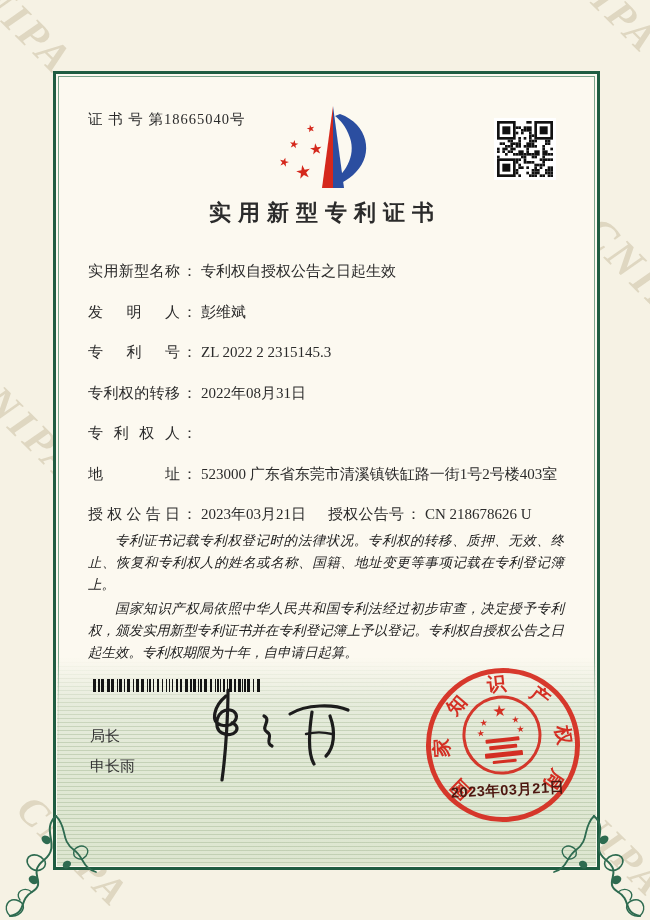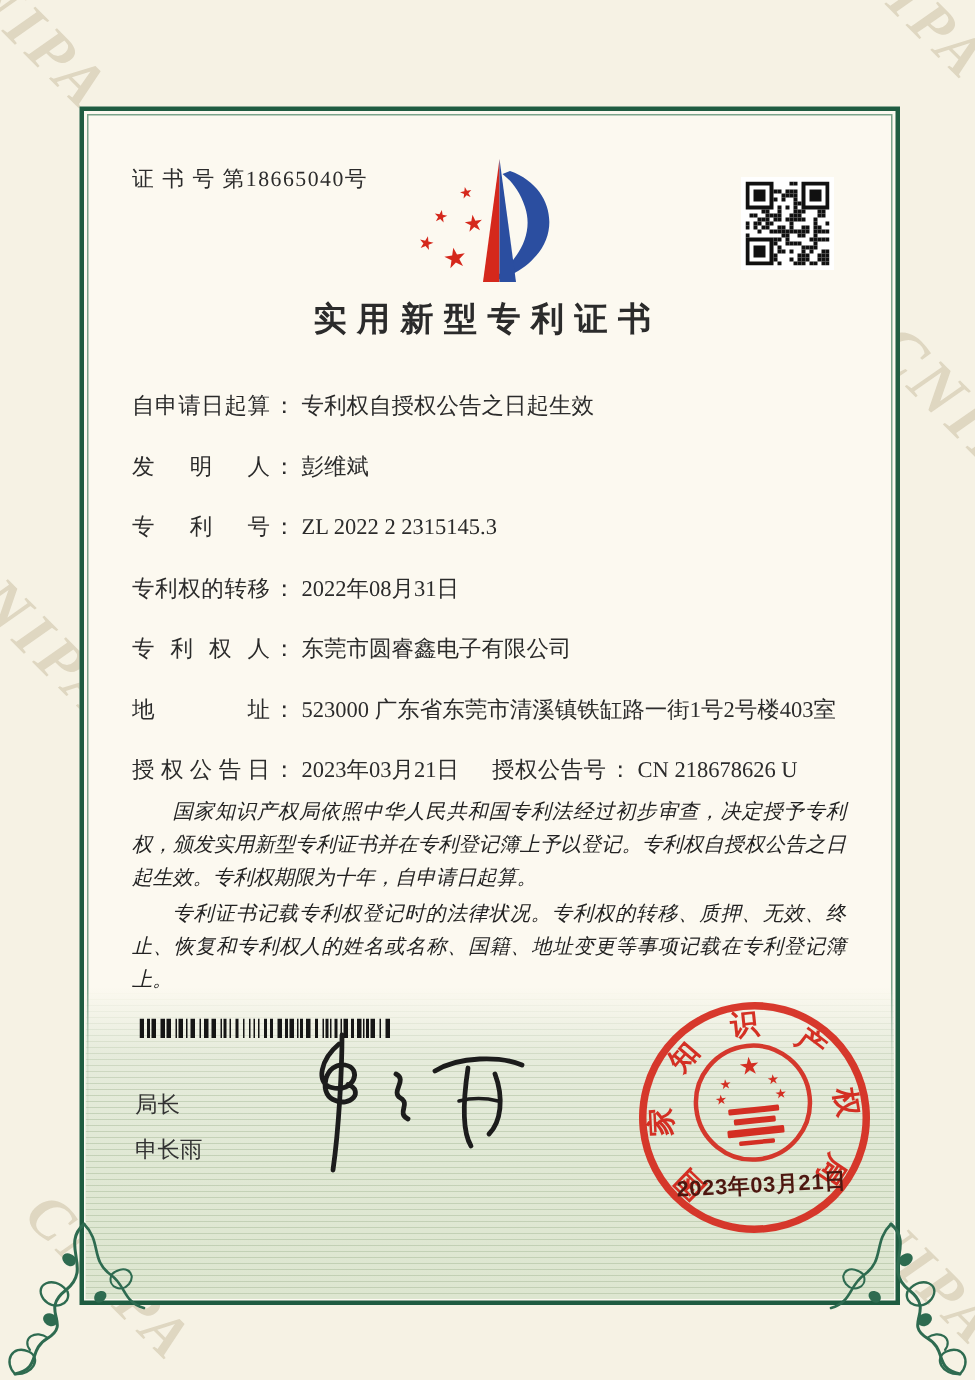--- a/index.html
+++ b/index.html
@@ -301,21 +301,21 @@
       <rect x="16" y="2" width="3" height="3" fill="#111"></rect>
       <rect x="0" y="14" width="7" height="7" fill="#111"></rect>
       <rect x="1" y="15" width="5" height="5" fill="#fff"></rect>
       <rect x="2" y="16" width="3" height="3" fill="#111"></rect>
     </svg>
 
   <div class="title">实用新型专利证书</div>
 
   <div class="fields">
     <div class="frow">
-      <span class="flabel">自申请日起算</span>
+      <span class="flabel">实用新型名称</span>
       <span class="fcolon">：</span>
       <span class="fvalue">专利权自授权公告之日起生效</span>
     </div>
     <div class="frow">
       <span class="flabel">发明人</span>
       <span class="fcolon">：</span>
       <span class="fvalue">彭维斌</span>
     </div>
     <div class="frow">
       <span class="flabel">专利号</span>
@@ -323,21 +323,20 @@
       <span class="fvalue">ZL 2022 2 2315145.3</span>
     </div>
     <div class="frow">
       <span class="flabel">专利权的转移</span>
       <span class="fcolon">：</span>
       <span class="fvalue">2022年08月31日</span>
     </div>
     <div class="frow">
       <span class="flabel">专利权人</span>
       <span class="fcolon">：</span>
-      <span class="fvalue">东莞市圆睿鑫电子有限公司</span>
     </div>
     <div class="frow">
       <span class="flabel">地址</span>
       <span class="fcolon">：</span>
       <span class="fvalue">523000 广东省东莞市清溪镇铁缸路一街1号2号楼403室</span>
     </div>
     <div class="frow grant-row">
       <span class="pair">
         <span class="flabel">授权公告日</span>
         <span class="fcolon">：</span>
@@ -345,22 +344,22 @@
       </span>
       <span class="pair pair2">
         <span class="flabel">授权公告号</span>
         <span class="fcolon">：</span>
         <span>CN 218678626 U</span>
       </span>
     </div>
   </div>
 
   <div class="paras">
+    <p>专利证书记载专利权登记时的法律状况。专利权的转移、质押、无效、终止、恢复和专利权人的姓名或名称、国籍、地址变更等事项记载在专利登记簿上。</p>
     <p>国家知识产权局依照中华人民共和国专利法经过初步审查，决定授予专利权，颁发实用新型专利证书并在专利登记簿上予以登记。专利权自授权公告之日起生效。专利权期限为十年，自申请日起算。</p>
-    <p>专利证书记载专利权登记时的法律状况。专利权的转移、质押、无效、终止、恢复和专利权人的姓名或名称、国籍、地址变更等事项记载在专利登记簿上。</p>
   </div>
 
   <svg class="barcode" id="barcode" viewBox="0 0 168 13" preserveAspectRatio="none">
       <rect x="0" y="0" width="3" height="13" fill="#151515"></rect>
       <rect x="5" y="0" width="2" height="13" fill="#151515"></rect>
       <rect x="8" y="0" width="3" height="13" fill="#151515"></rect>
       <rect x="14" y="0" width="3" height="13" fill="#151515"></rect>
       <rect x="18" y="0" width="3" height="13" fill="#151515"></rect>
       <rect x="24" y="0" width="1" height="13" fill="#151515"></rect>
       <rect x="26" y="0" width="3" height="13" fill="#151515"></rect>

